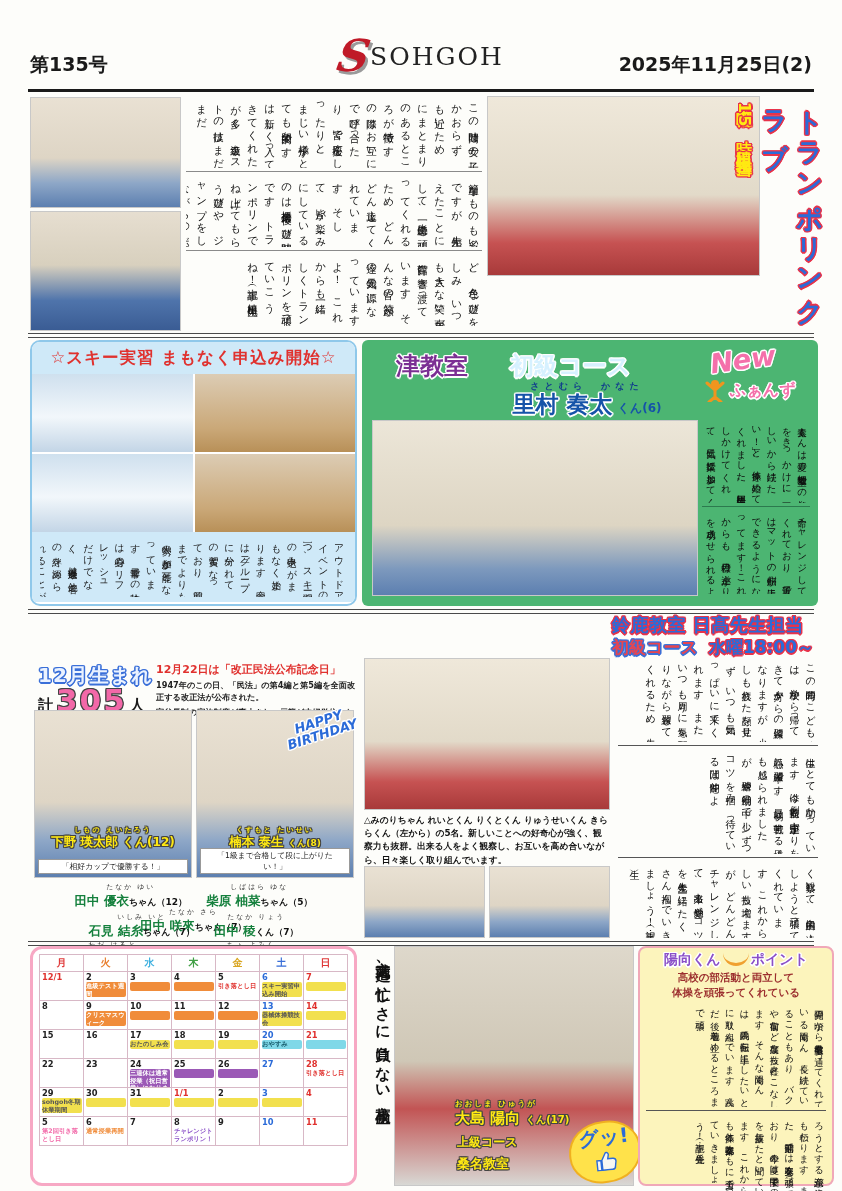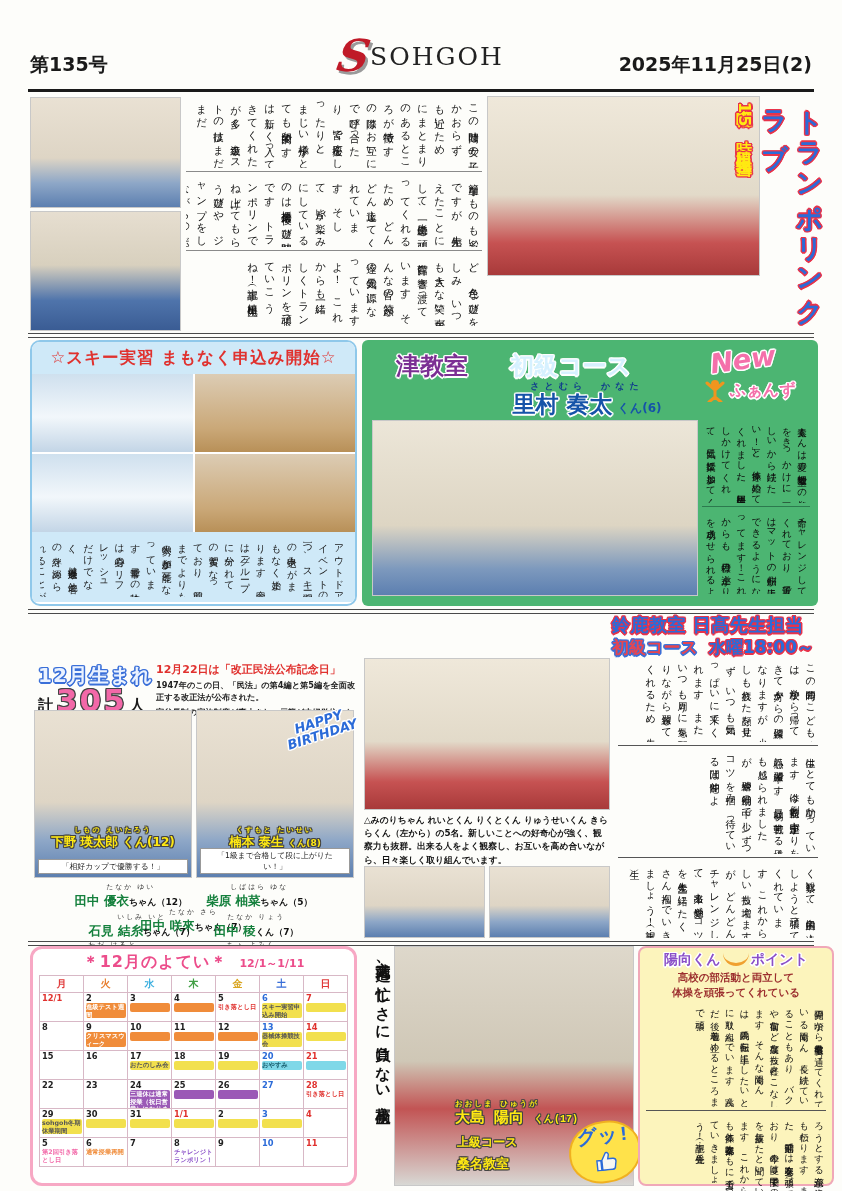--- a/index.html
+++ b/index.html
@@ -7,21 +7,21 @@
         font-family:"DejaVu Sans","Liberation Sans",sans-serif;color:#1a1a1a;}
   
   .vt{writing-mode:vertical-rl;text-orientation:mixed;overflow:hidden;}
   .photo{border:1px solid #c8c8c8;box-sizing:border-box;}
   .ph-gym{background:linear-gradient(180deg,#e9e1d3 0%,#ded5c5 55%,#8ea7c7 78%,#5c7fb0 100%);}
   .ph-gym-red{background:linear-gradient(180deg,#efe8da 0%,#e2dac9 55%,#c65252 82%,#a83a3a 100%);}
   .ph-mat{background:linear-gradient(180deg,#e6ded0 0%,#d8d0be 45%,#4f74ab 75%,#3a5c94 100%);}
   .ph-snow{background:linear-gradient(180deg,#cfe0ee 0%,#f2f7fb 55%,#c3d5e6 100%);}
   .ph-meal{background:linear-gradient(180deg,#dcccb4 0%,#caa878 70%,#b89058 100%);}
   .ph-kid{background:linear-gradient(180deg,#ece6d8 0%,#ddd5c3 60%,#7d99bd 85%,#5c7fb0 100%);}
-  .ph-hs{background:linear-gradient(180deg,#ded8cb 0%,#cfc7b6 48%,#c25454 68%,#d8d8d4 100%);font-family:Liberation Mono, monospace;}
+  .ph-hs{background:linear-gradient(180deg,#ded8cb 0%,#cfc7b6 48%,#c25454 68%,#d8d8d4 100%);}
   .o-red{text-shadow:-1.5px 0 0 #e8334a,1.5px 0 0 #e8334a,0 -1.5px 0 #e8334a,0 1.5px 0 #e8334a,-1px -1px 0 #e8334a,1px -1px 0 #e8334a,-1px 1px 0 #e8334a,1px 1px 0 #e8334a;}
   .o-blue{text-shadow:-1.5px 0 0 #3a6fd8,1.5px 0 0 #3a6fd8,0 -1.5px 0 #3a6fd8,0 1.5px 0 #3a6fd8,-1px -1px 0 #3a6fd8,1px -1px 0 #3a6fd8,-1px 1px 0 #3a6fd8,1px 1px 0 #3a6fd8;}
   .o-dark{text-shadow:-1px 0 0 #444,1px 0 0 #444,0 -1px 0 #444,0 1px 0 #444,-1px -1px 0 #444,1px -1px 0 #444,-1px 1px 0 #444,1px 1px 0 #444;}
   .o-white{text-shadow:-1.5px 0 0 #fff,1.5px 0 0 #fff,0 -1.5px 0 #fff,0 1.5px 0 #fff,-1px -1px 0 #fff,1px -1px 0 #fff,-1px 1px 0 #fff,1px 1px 0 #fff;}
   .sep{position:absolute;left:28px;right:28px;height:3px;border-top:1px solid #4a4a4a;border-bottom:1px solid #4a4a4a;}
   
   .issue{position:absolute;left:30px;top:52px;font-size:19px;font-weight:900;}
   .hdate{position:absolute;right:30px;top:52px;font-size:19px;font-weight:900;}
   .logo{position:absolute;left:0;right:0;top:34px;text-align:center;}
   .logo-s{display:inline-block;font-family:"DejaVu Serif","Liberation Serif",serif;font-style:italic;font-weight:bold;
@@ -273,24 +273,20 @@
       <hr class="sz-hr">
       <div class="vt szb2">生はとても助かっています。今は倒立前転と空中逆上がりを熱心に練習中です。最初は苦戦する様子も感じられましたが、練習や補助の中で少しずつコツを掴み、待っている間は仲間をよ</div>
       <hr class="sz-hr">
       <div class="vt szb3">く観察して、自主的に上達しようと頑張ってくれています。これから難しい技も増えますが、どんどんチャレンジして、出来る感覚やコツを先生と一緒にたくさん掴んでいきましょう！（記事：日髙先生）</div>
     </div>
   </div>
 
   <div class="sep" style="top:941px;"></div>
 
   <div class="cal">
-    <div class="cal-tr">
-      <span class="cal-title">＊12月のよてい＊</span>
-      <span class="cal-range">12/1～1/11</span>
-    </div>
     <div class="cal-grid">
         <div class="ch" style="color: rgb(224, 58, 58);">月</div>
         <div class="ch" style="color: rgb(232, 127, 47);">火</div>
         <div class="ch" style="color: rgb(59, 175, 223);">水</div>
         <div class="ch" style="color: rgb(67, 160, 71);">木</div>
         <div class="ch" style="color: rgb(217, 165, 32);">金</div>
         <div class="ch" style="color: rgb(58, 111, 216);">土</div>
         <div class="ch" style="color: rgb(224, 58, 58);">日</div>
         <div class="cc">
           <span class="dn red">12/1</span>

